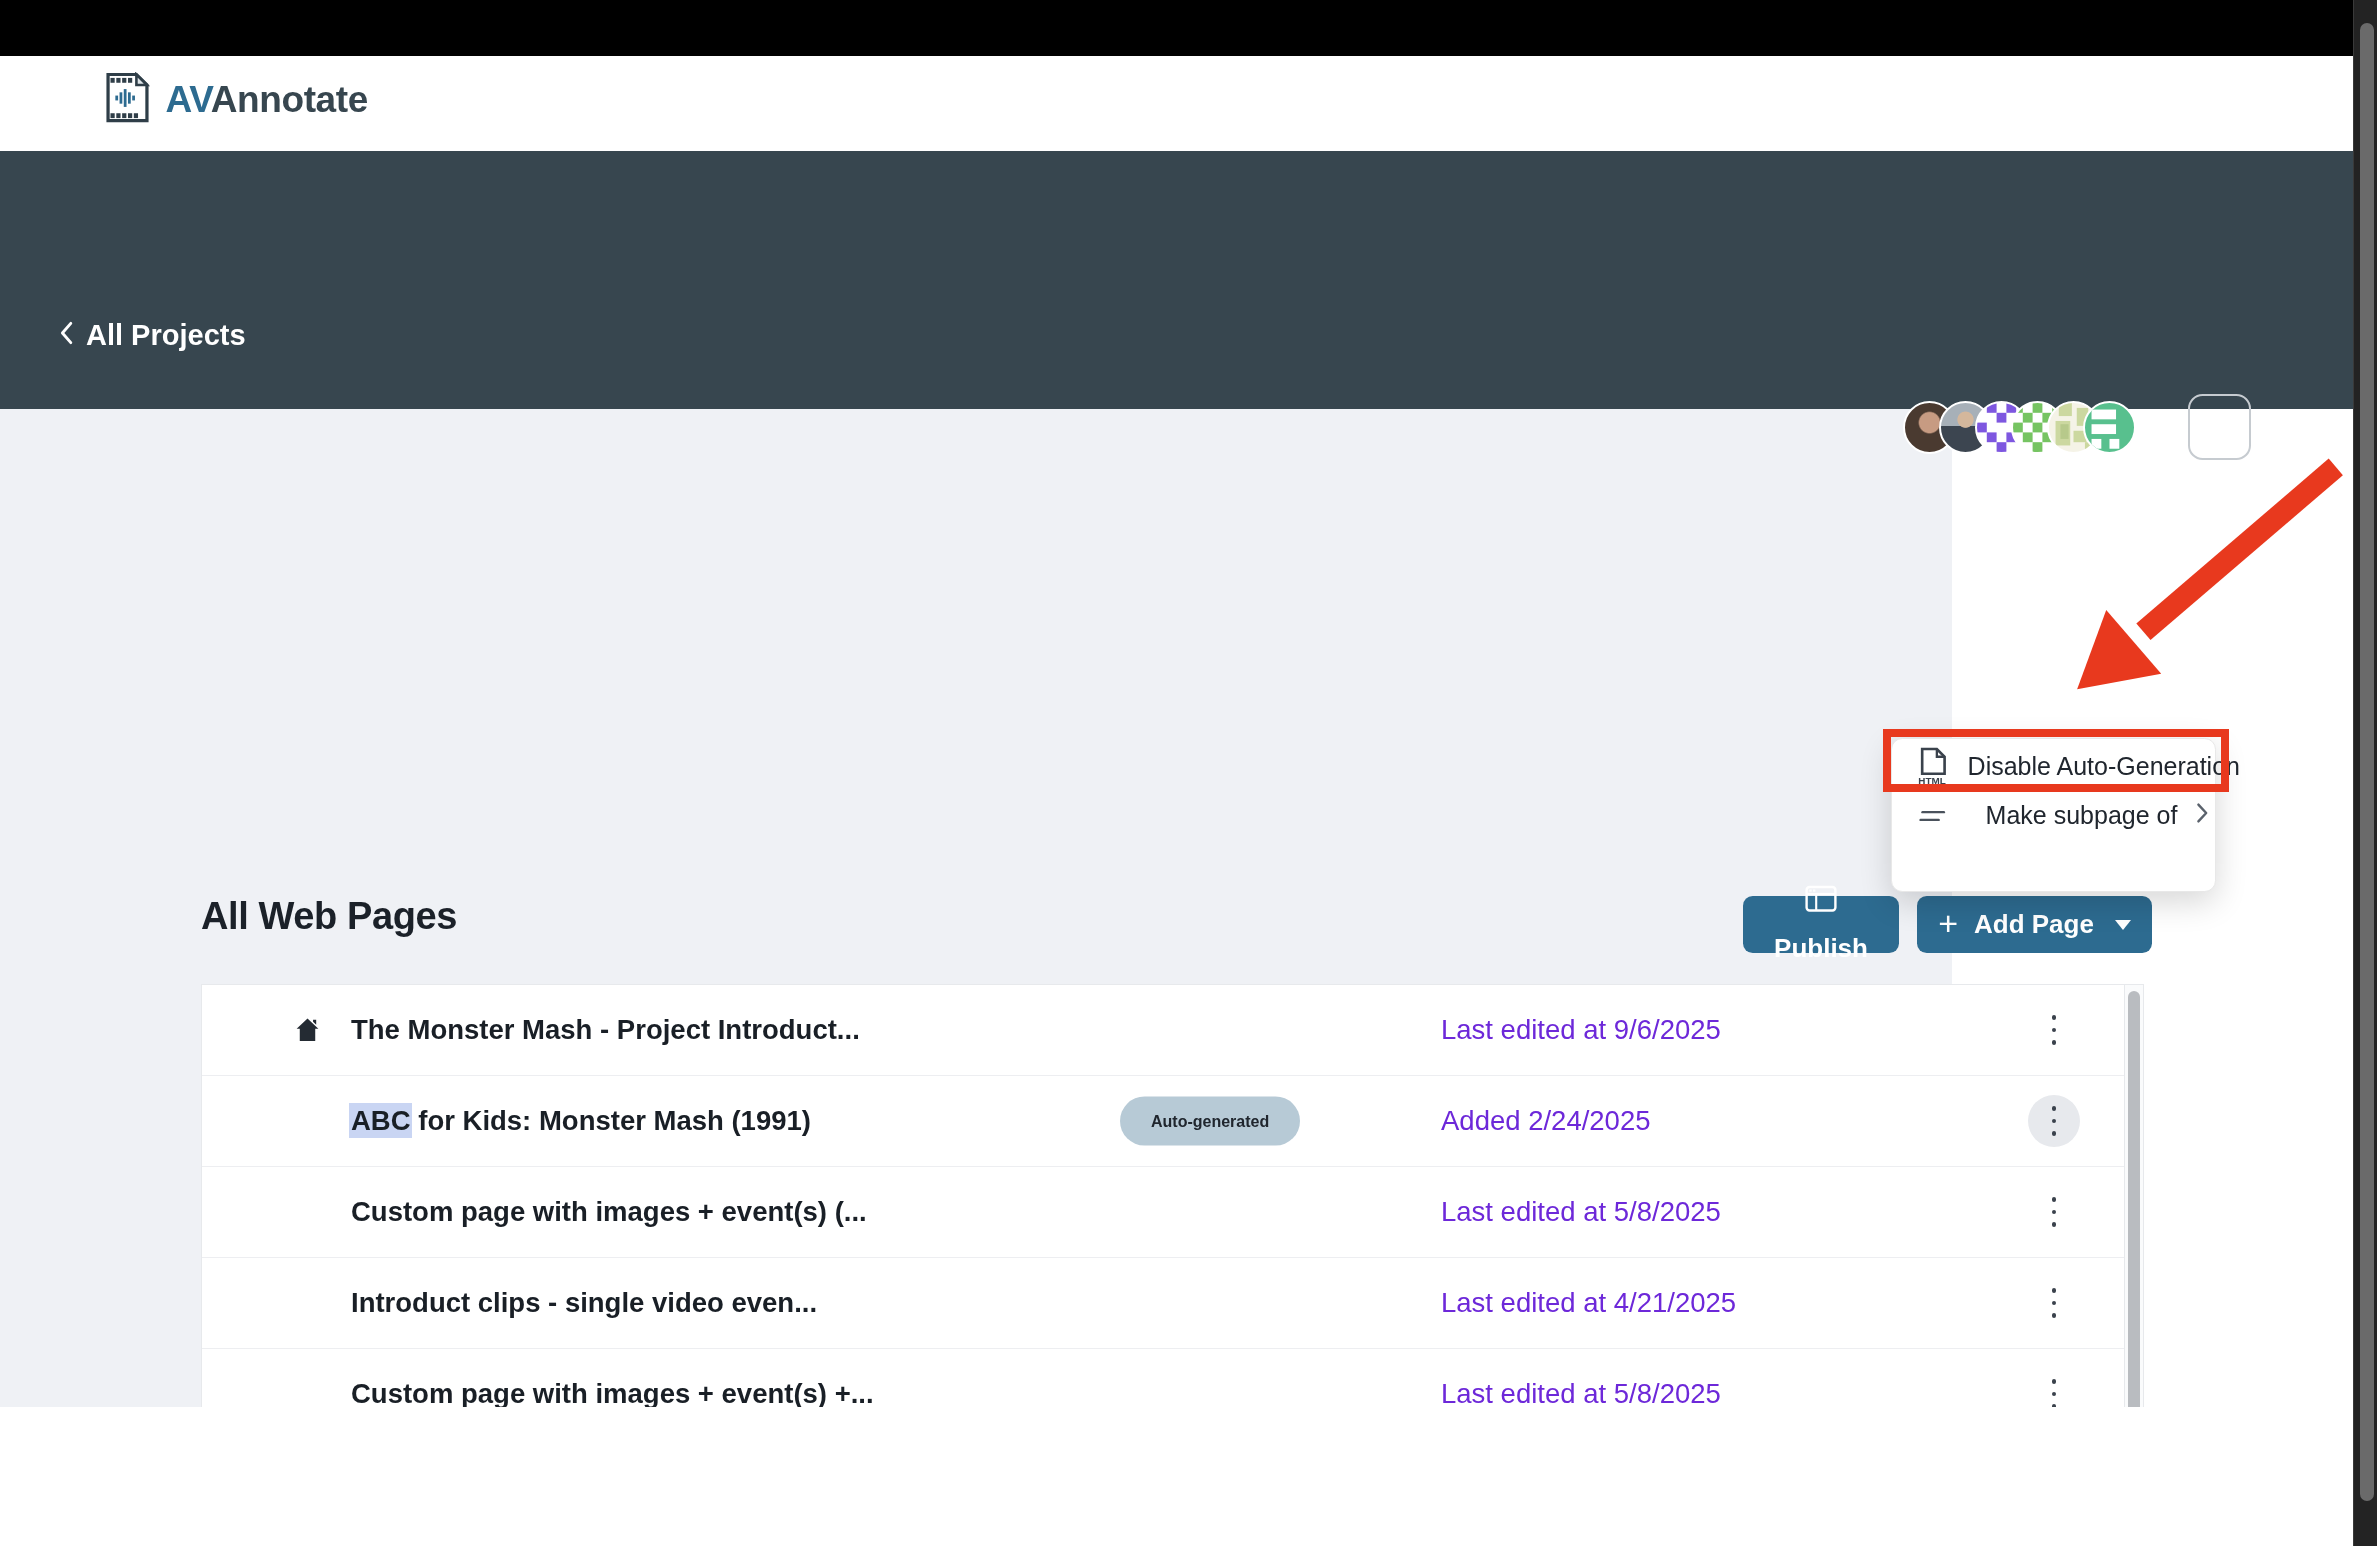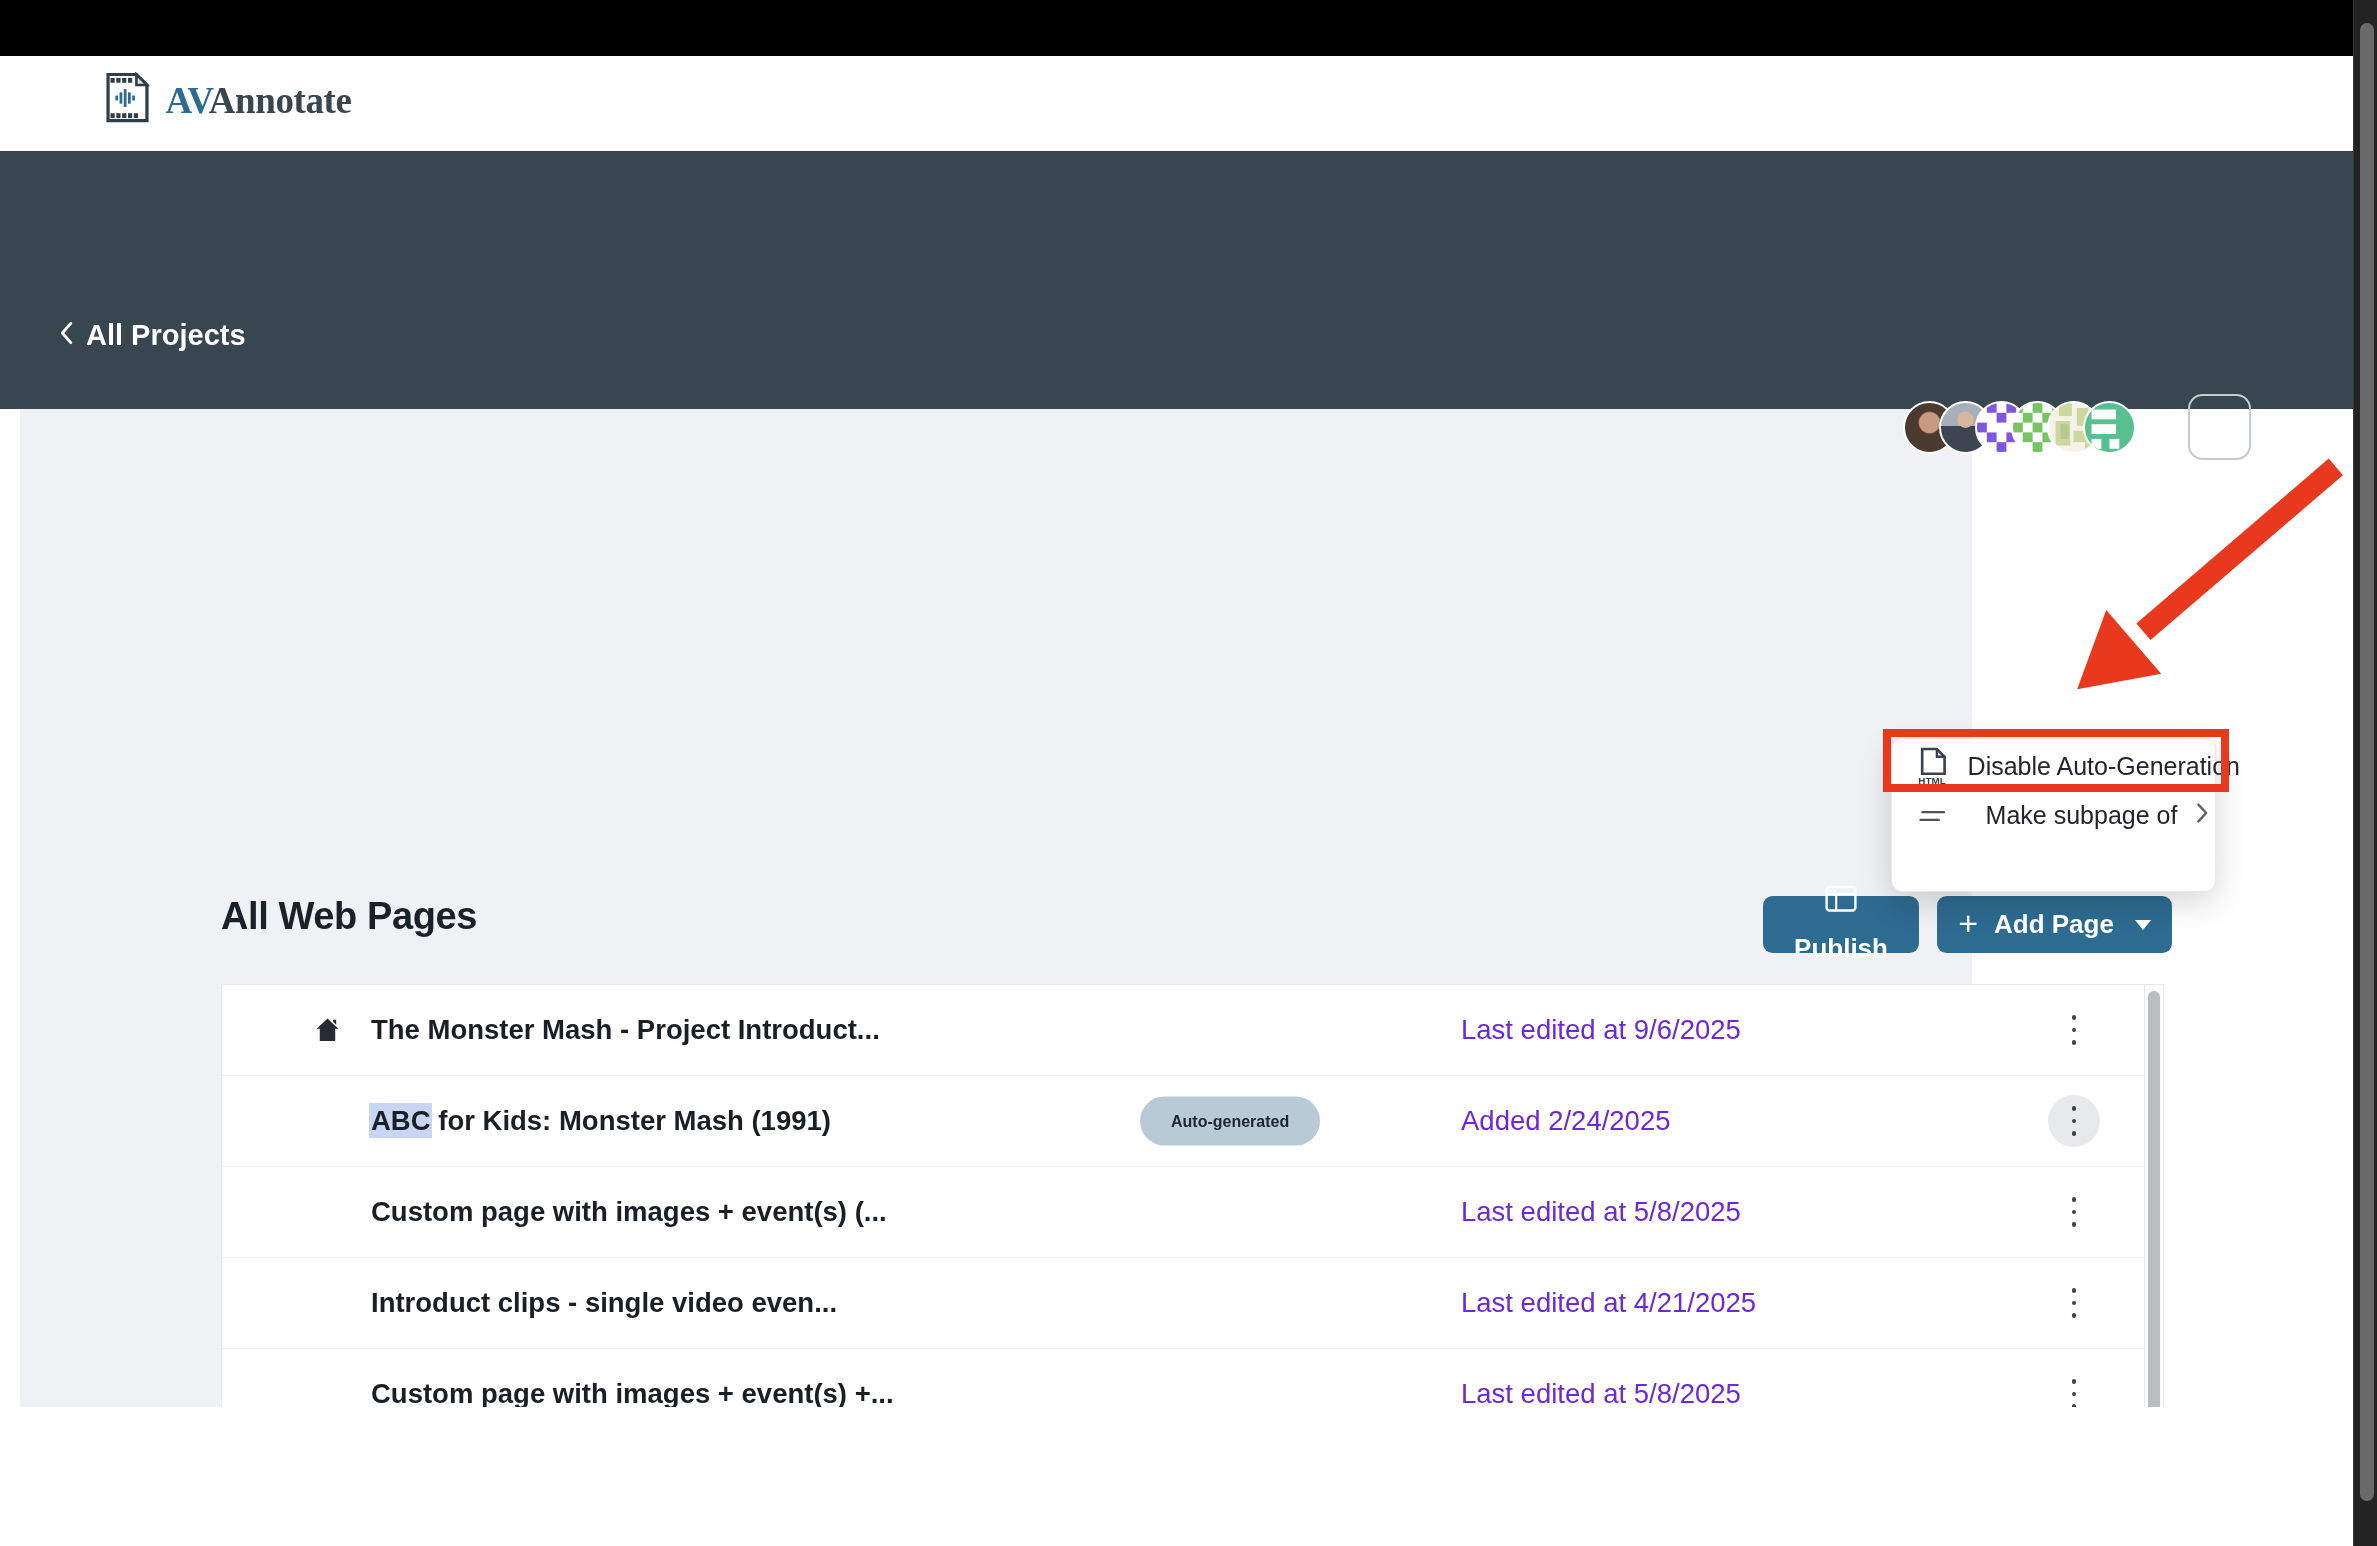--- a/index.html
+++ b/index.html
@@ -4,21 +4,21 @@
 <style>
   html,body{margin:0;padding:0;}
   body{
     width:2377px;height:1546px;position:relative;overflow:hidden;
     background:#ffffff;font-family:"Liberation Sans",sans-serif;
     -webkit-font-smoothing:antialiased;
   }
   
   .topbar{position:absolute;left:0;top:0;width:2377px;height:56px;background:#000;}
   
-  .appbar{position:absolute;left:0;top:56px;width:2353px;height:95px;background:#fff;font-family:Liberation Serif, serif;}
+  .appbar{position:absolute;left:0;top:56px;width:2353px;height:95px;background:#fff;}
   .logo{position:absolute;left:104px;top:16px;display:flex;align-items:center;gap:14.6px;}
   .logo-text{font-size:37px;font-weight:700;letter-spacing:-0.4px;}
   .logo-av{color:#2d6b90;}
   .logo-rest{color:#37464f;}
   
   .projheader{position:absolute;left:0;top:151px;width:2353px;height:258px;background:#37464f;}
   .breadcrumb{position:absolute;left:57px;top:168px;display:flex;align-items:center;gap:11px;color:#fff;
     font-size:29px;font-weight:700;cursor:pointer;}
   .proj-title{position:absolute;left:100px;top:251px;color:#fff;font-size:43px;font-weight:700;letter-spacing:-0.4px;}
   .members{position:absolute;left:1903px;top:250px;display:flex;}
@@ -31,21 +31,21 @@
   .member svg{position:absolute;left:0;top:0;}
   .more-btn{position:absolute;left:2188px;top:243px;width:63px;height:66px;border:2.4px solid #c6cbd0;
     border-radius:14.6px;box-sizing:border-box;display:flex;align-items:center;justify-content:center;gap:7.3px;cursor:pointer;}
   .more-btn i{width:9px;height:9px;border-radius:50%;background:#fff;}
   .tab-dm{position:absolute;left:114px;top:352px;width:170px;height:57px;display:flex;align-items:center;
     justify-content:center;color:#fff;font-size:27px;font-weight:700;cursor:pointer;}
   .tab-sb{position:absolute;left:331px;top:352px;width:191px;height:57px;background:#eff1f5;
     border-radius:11.3px 11.3px 0 0;display:flex;align-items:center;justify-content:center;color:#1c232b;
     font-size:27px;font-weight:700;cursor:pointer;}
   
-  .content{position:absolute;left:0;top:409px;width:1952px;height:998px;background:#eff1f5;margin-left:20px;}
+  .content{position:absolute;left:0;top:409px;width:1952px;height:998px;background:#eff1f5;}
   .page-heading{position:absolute;left:201px;top:486px;font-size:38px;font-weight:800;color:#1b2129;letter-spacing:-0.4px;}
   .btn{position:absolute;height:57px;background:#2d6b90;border-radius:9.7px;color:#fff;font-size:26px;
     font-weight:600;display:flex;align-items:center;justify-content:center;gap:13px;box-sizing:border-box;cursor:pointer;}
   .publish-btn{left:1743px;top:487px;width:156px;flex-direction:column;}
   .addpage-btn{left:1917px;top:487px;width:235px;gap:16px;}
   .plus{font-size:34px;font-weight:400;line-height:1;margin-top:-3.2px;}
   .caret{width:0;height:0;border-left:8px solid transparent;border-right:8px solid transparent;
     border-top:10.5px solid #fff;margin-left:4.9px;}
   
   .card{position:absolute;left:201px;top:575px;width:1943px;height:832px;background:#fff;

